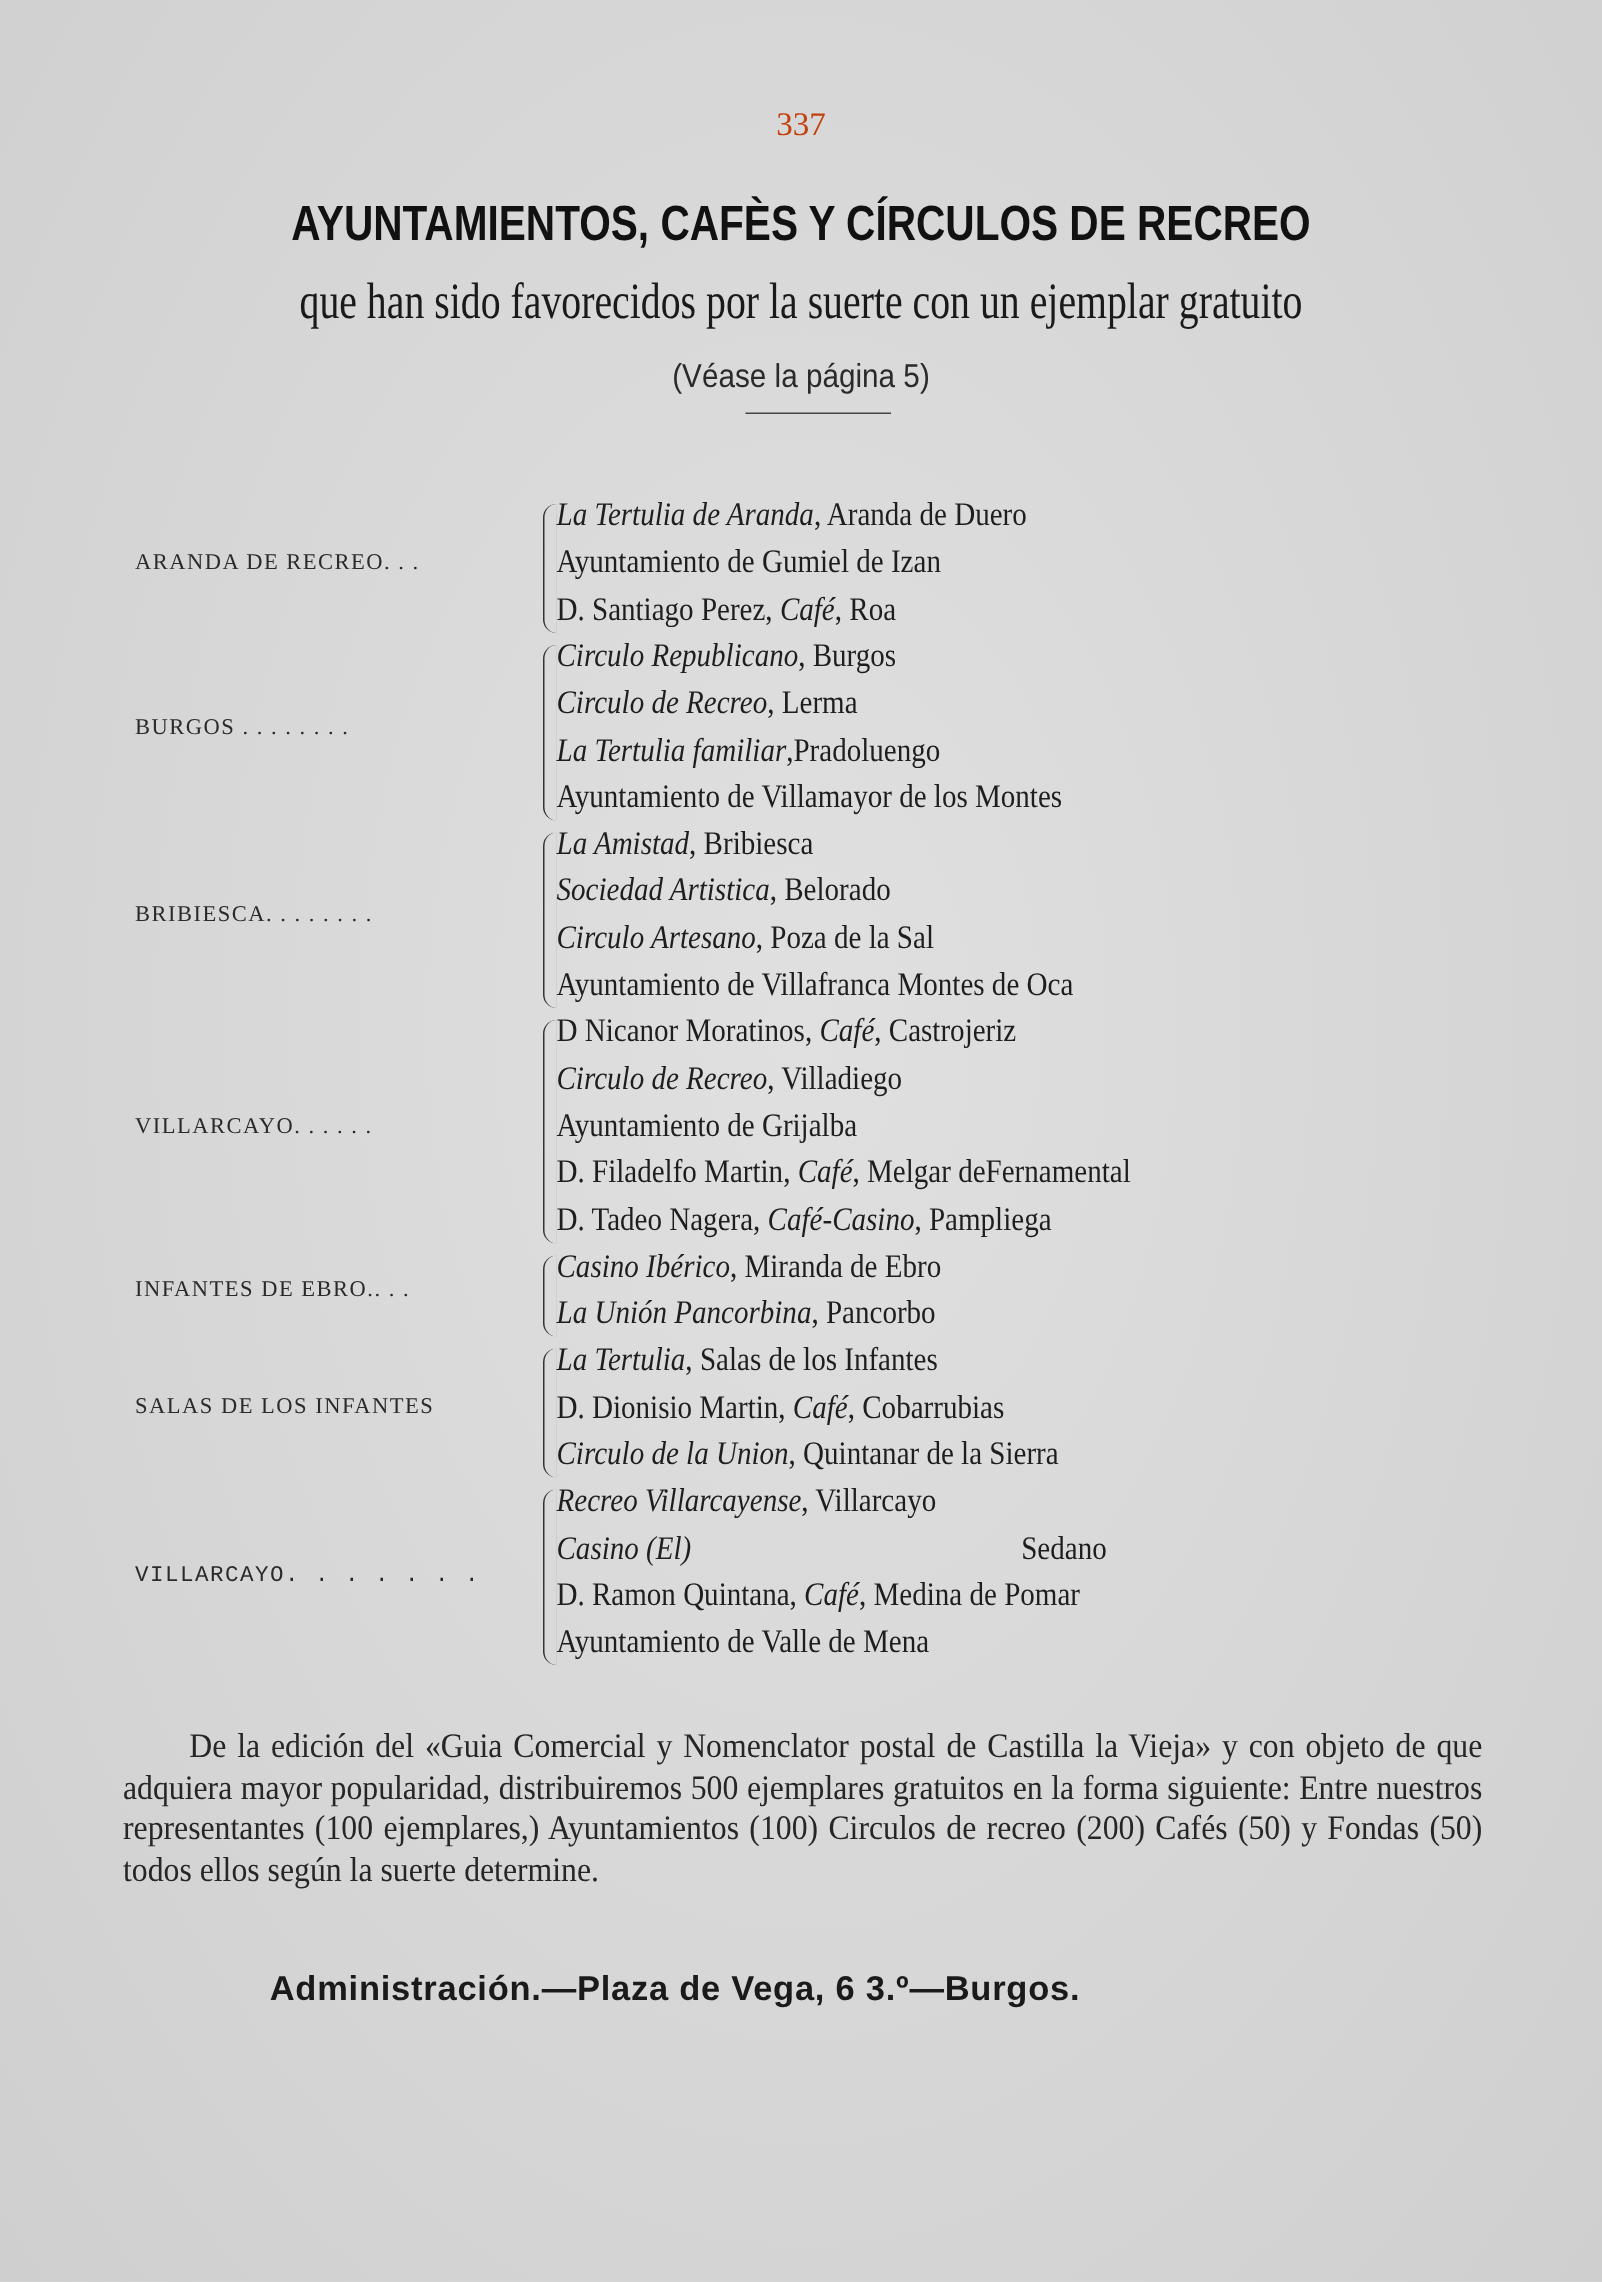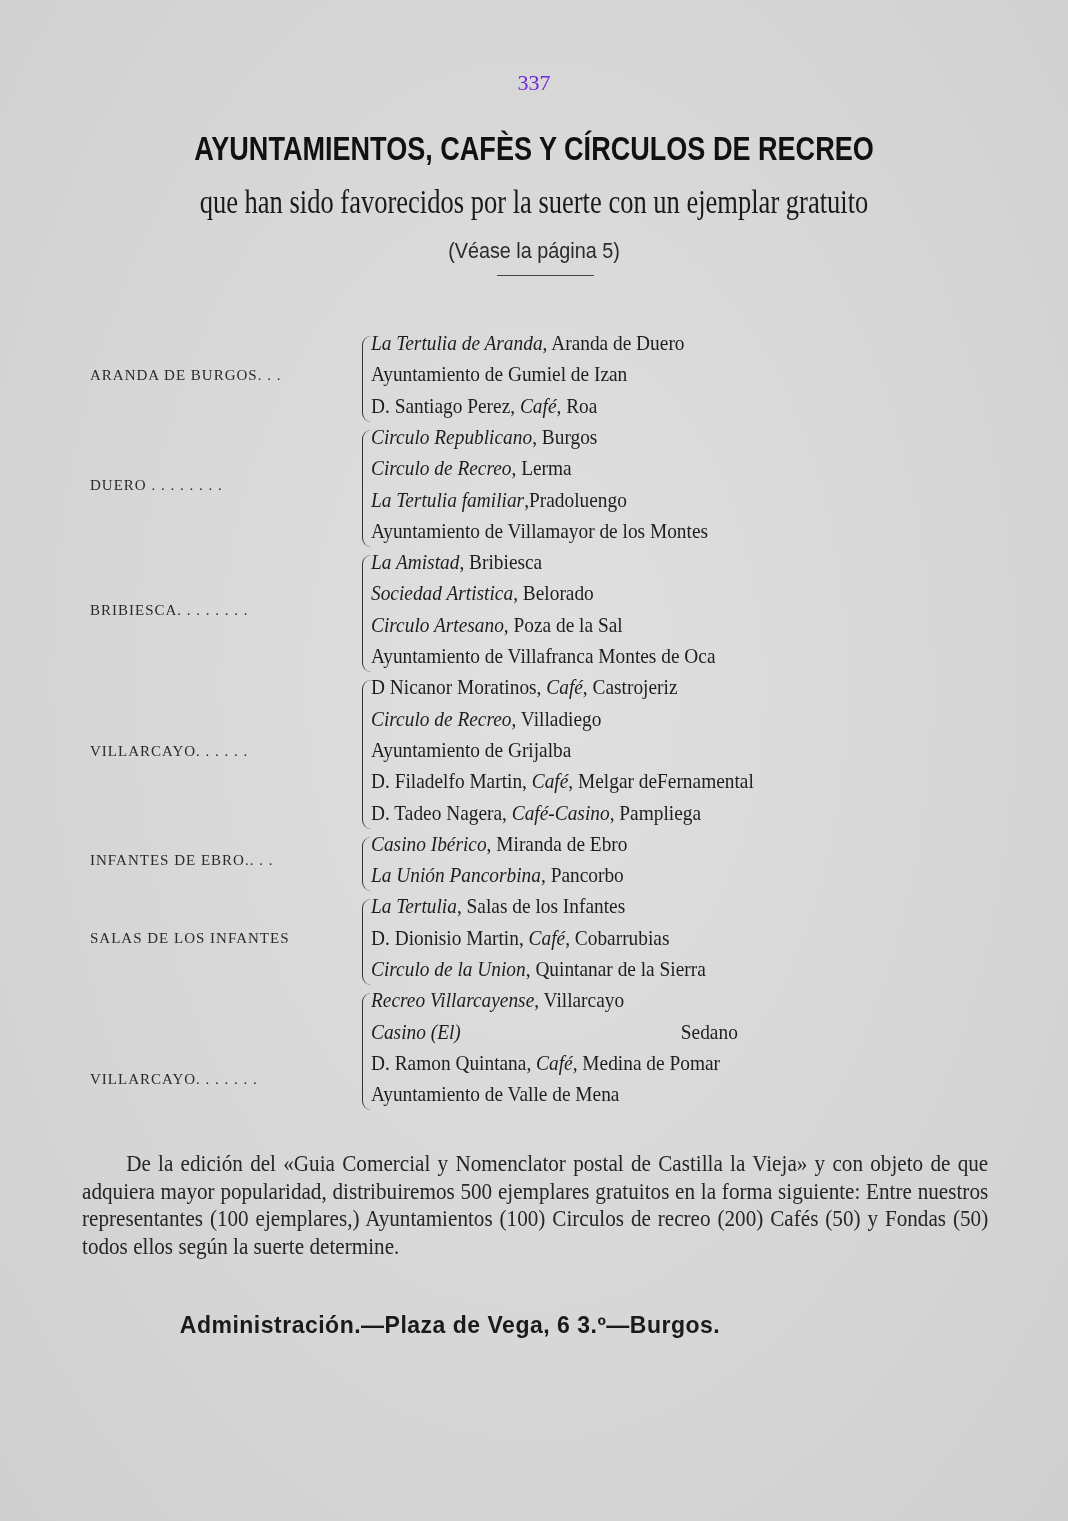--- a/index.html
+++ b/index.html
@@ -6,21 +6,21 @@
   body {
     width: 1068px; height: 1521px; overflow: hidden;
     background: #d9d9d9;
     background-image: radial-gradient(ellipse at 50% 45%, #e0e0e0 0%, #d6d6d6 60%, #cfcfcf 100%);
     color: #1c1c1c;
     font-family: "Liberation Serif", "DejaVu Serif", serif;
     position: relative;
   }
   .page-number {
     position: absolute; left: 0; width: 1068px; top: 70px;
-    text-align: center; font-size: 22px; color: #6d28d9;
+    text-align: center; font-size: 22px; color: #c2410c;
   }
   .title {
     position: absolute; left: 0; width: 1068px; top: 130px;
     text-align: center; font-size: 33px; font-weight: bold;
     letter-spacing: 0px; transform: scaleX(0.82); transform-origin: 534px 0;
     font-family: "Liberation Sans Narrow", "Liberation Sans", sans-serif;
     color: #111;
   }
   .subtitle {
     position: absolute; left: 0; width: 1068px; top: 183px;
@@ -67,28 +67,28 @@
 <body>
 
 <div class="page-number">337</div>
 <div class="title">AYUNTAMIENTOS, CAFÈS Y CÍRCULOS  DE RECREO</div>
 <div class="subtitle">que han sido favorecidos por la suerte con un ejemplar gratuito</div>
 <div class="see-page">(Véase la página 5)</div>
 <div class="rule"></div>
 
 <div class="groups" id="groups">
     <div class="group">
-      <div class="region" style="top: 366.95px;">ARANDA DE BURGOS. . .</div>
+      <div class="region" style="top: 366.95px;">ARANDA DE RECREO. . .</div>
       <div class="brace" style="top: 336px; height: 85.9px;"></div>
       <div class="entry" style="top: 330px;"><i>La Tertulia de Aranda</i><span>, Aranda de Duero</span></div>
       <div class="entry" style="top: 361.3px;"><span>Ayuntamiento de Gumiel de Izan</span></div>
       <div class="entry" style="top: 392.6px;"><span>D. Santiago Perez, </span><i>Café</i><span>, Roa</span></div>
     </div>
     <div class="group">
-      <div class="region" style="top: 476.5px;">DUERO . . . . . . . .</div>
+      <div class="region" style="top: 476.5px;">BURGOS . . . . . . . .</div>
       <div class="brace" style="top: 429.9px; height: 117.2px;"></div>
       <div class="entry" style="top: 423.9px;"><i>Circulo Republicano</i><span>, Burgos</span></div>
       <div class="entry" style="top: 455.2px;"><i>Circulo de Recreo</i><span>, Lerma</span></div>
       <div class="entry" style="top: 486.5px;"><i>La Tertulia familiar</i><span>,Pradoluengo</span></div>
       <div class="entry" style="top: 517.8px;"><span>Ayuntamiento de Villamayor de los Montes</span></div>
     </div>
     <div class="group">
       <div class="region" style="top: 601.7px;">BRIBIESCA. . . . . . . .</div>
       <div class="brace" style="top: 555.1px; height: 117.2px;"></div>
       <div class="entry" style="top: 549.1px;"><i>La Amistad</i><span>, Bribiesca</span></div>
@@ -112,21 +112,21 @@
       <div class="entry" style="top: 862.1px;"><i>La Unión Pancorbina</i><span>, Pancorbo</span></div>
     </div>
     <div class="group">
       <div class="region" style="top: 930.35px; text-align: right;">SALAS DE LOS INFANTES</div>
       <div class="brace" style="top: 899.4px; height: 85.9px;"></div>
       <div class="entry" style="top: 893.4px;"><i>La Tertulia</i><span>,  Salas de los Infantes</span></div>
       <div class="entry" style="top: 924.7px;"><span>D. Dionisio Martin, </span><i>Café</i><span>, Cobarrubias</span></div>
       <div class="entry" style="top: 956px;"><i>Circulo de la Union</i><span>, Quintanar de la Sierra</span></div>
     </div>
     <div class="group">
-      <div class="region" style="top: 1071px;">VILLARCAYO. . . . . . .</div>
+      <div class="region" style="top: 1042px; font-family: Liberation Mono, monospace;">VILLARCAYO. . . . . . .</div>
       <div class="brace" style="top: 993.3px; height: 117.2px;"></div>
       <div class="entry" style="top: 987.3px;"><i>Recreo Villarcayense</i><span>, Villarcayo</span></div>
       <div class="entry" style="top: 1018.6px;"><i>Casino (El)</i><span class="tab"></span><span>Sedano</span></div>
       <div class="entry" style="top: 1049.9px;"><span>D. Ramon Quintana, </span><i>Café</i><span>, Medina de Pomar</span></div>
       <div class="entry" style="top: 1081.2px;"><span>Ayuntamiento de Valle de Mena</span></div>
     </div>
   </div>
 
 <div class="footer">
   <p>De la edición del «Guia Comercial y Nomenclator postal de Castilla la Vieja» y con objeto de que adquiera mayor popularidad, distribuiremos 500 ejemplares gratuitos en la forma siguiente: Entre nuestros representantes (100 ejemplares,) Ayuntamientos (100) Circulos de recreo (200) Cafés (50) y Fondas (50) todos ellos según la suerte determine.</p>

